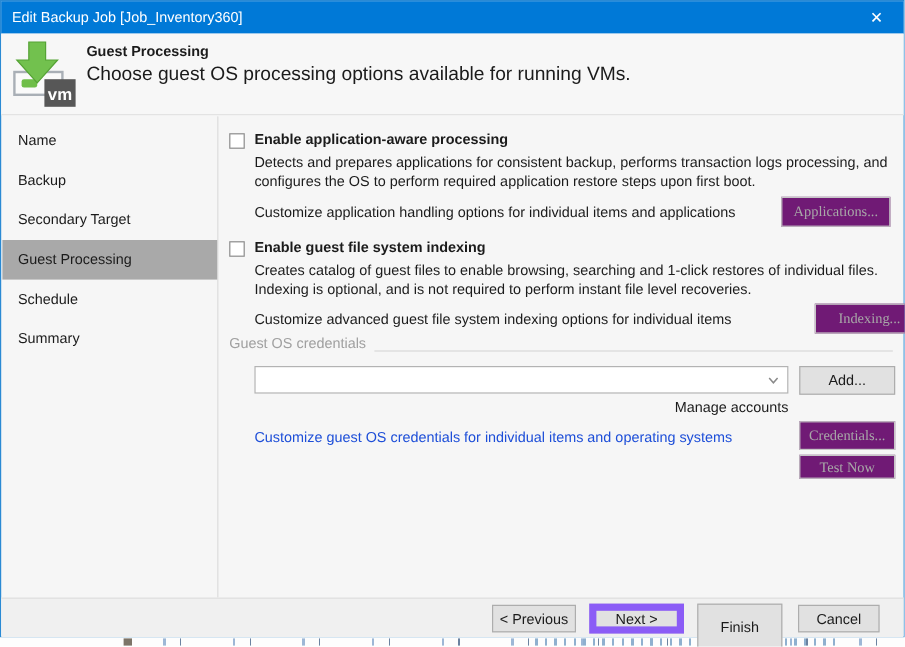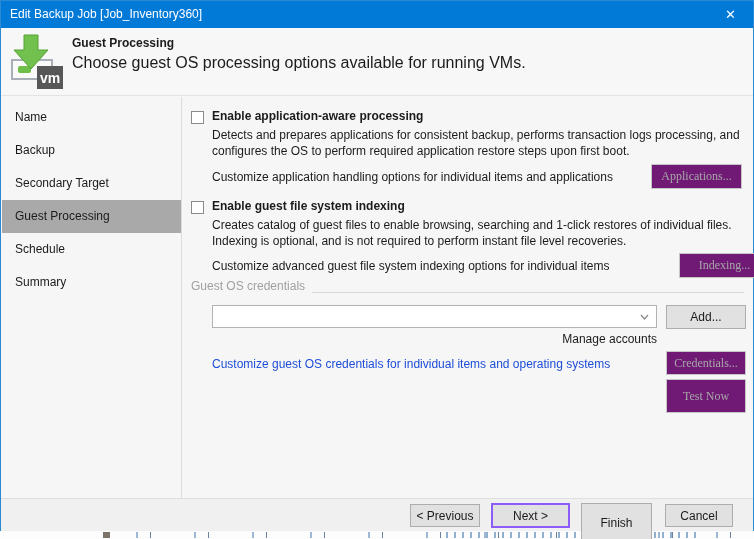--- a/index.html
+++ b/index.html
@@ -38,21 +38,21 @@
 
   .checkbox { position:absolute; width:13px; height:13px; background:#ffffff; border:1px solid #8b8b8b; }
   .cb-label { position:absolute; font-weight:700; white-space:nowrap; }
   .desc { position:absolute; line-height:16px; }
   .cust { position:absolute; white-space:nowrap; }
   .cust.dim, .dimtext { color:#1d4ed8; }
 
   .btn { position:absolute; background:#e1e1e1; border:1px solid #adadad; font-size:12px; color:#1b1b1b;
     font-family:"Liberation Sans", sans-serif; display:flex; align-items:center; justify-content:center; cursor:default; }
   .btn.disabled { background:#701a75; border-color:#c6c6c6; color:#a8a8a8;font-family:Liberation Serif, serif; }
-  .btn.focused { border:2px solid #8b5cf6; }
+  .btn.focused { border:6px solid #8b5cf6; }
 
   .grouphead { position:absolute; left:9px; right:9px; top:181px; height:16px; display:flex; align-items:flex-end; gap:7px; }
   .grouphead .glabel { color:#a0a0a0; white-space:nowrap; }
   .grouphead .gline { flex:1; height:1px; background:#d8d8d8; }
 
   .combo { position:absolute; left:30px; top:209px; width:445px; height:23px; background:#ffffff; border:1px solid #b3b3b3; }
   .combo .chev { position:absolute; right:7px; top:8px; width:9px; height:6px; }
   .manage { position:absolute; left:30px; top:236px; width:445px; text-align:right; color:#1b1b1b; }
 
   .footer { position:absolute; left:0; top:497px; right:0; height:33px; background:#f0f0f0; border-top:1px solid #dfdfdf;text-align:center; }
@@ -124,21 +124,21 @@
         <svg class="chev" viewBox="0 0 9 6">
           <polyline points="1,1 4.5,5 8,1" fill="none" stroke="#8a8a8a" stroke-width="1.3"></polyline>
         </svg>
       </div>
       <div class="btn" style="left:484px; top:209px; width:80px; height:24px;">Add...</div>
 
       <div class="manage">Manage accounts</div>
 
       <div class="cust dim" style="left:30px; top:261px;">Customize guest OS credentials for individual items and operating systems</div>
       <div class="btn disabled" style="left:484px; top:255px; width:80px; height:24px;">Credentials...</div>
-      <div class="btn disabled" style="left:484px; top:283px; width:80px; height:34px;">Test Now</div>
+      <div class="btn disabled" style="left:484px; top:283px; width:80px; height:20px;">Test Now</div>
 
     </div>
 
     <div class="footer">
       <div class="btn" style="left:409px; top:5px; width:70px; height:23px;">&lt; Previous</div>
       <div class="btn focused" style="left:490px; top:4px; width:79px; height:25px;">Next &gt;</div>
       <div class="btn" style="left:580px; top:4px; width:71px; height:39px;">Finish</div>
       <div class="btn" style="left:664px; top:5px; width:68px; height:23px;">Cancel</div>
     </div>
 

